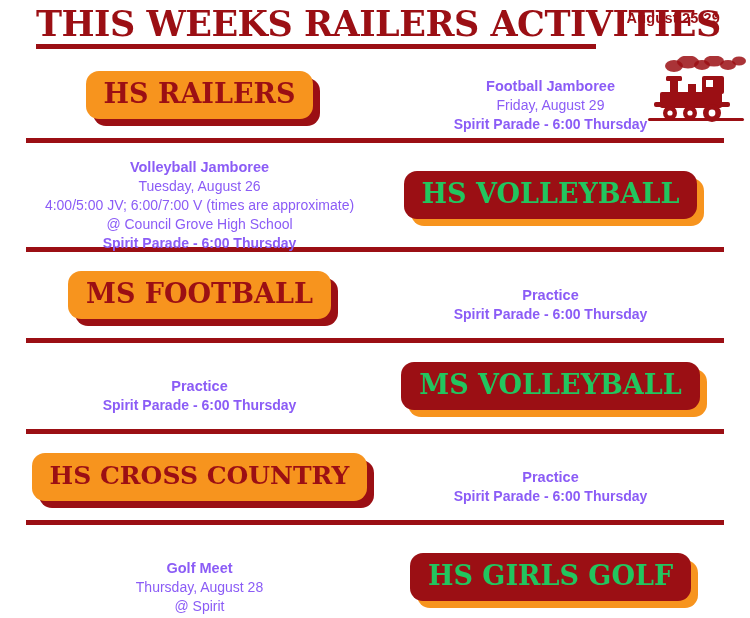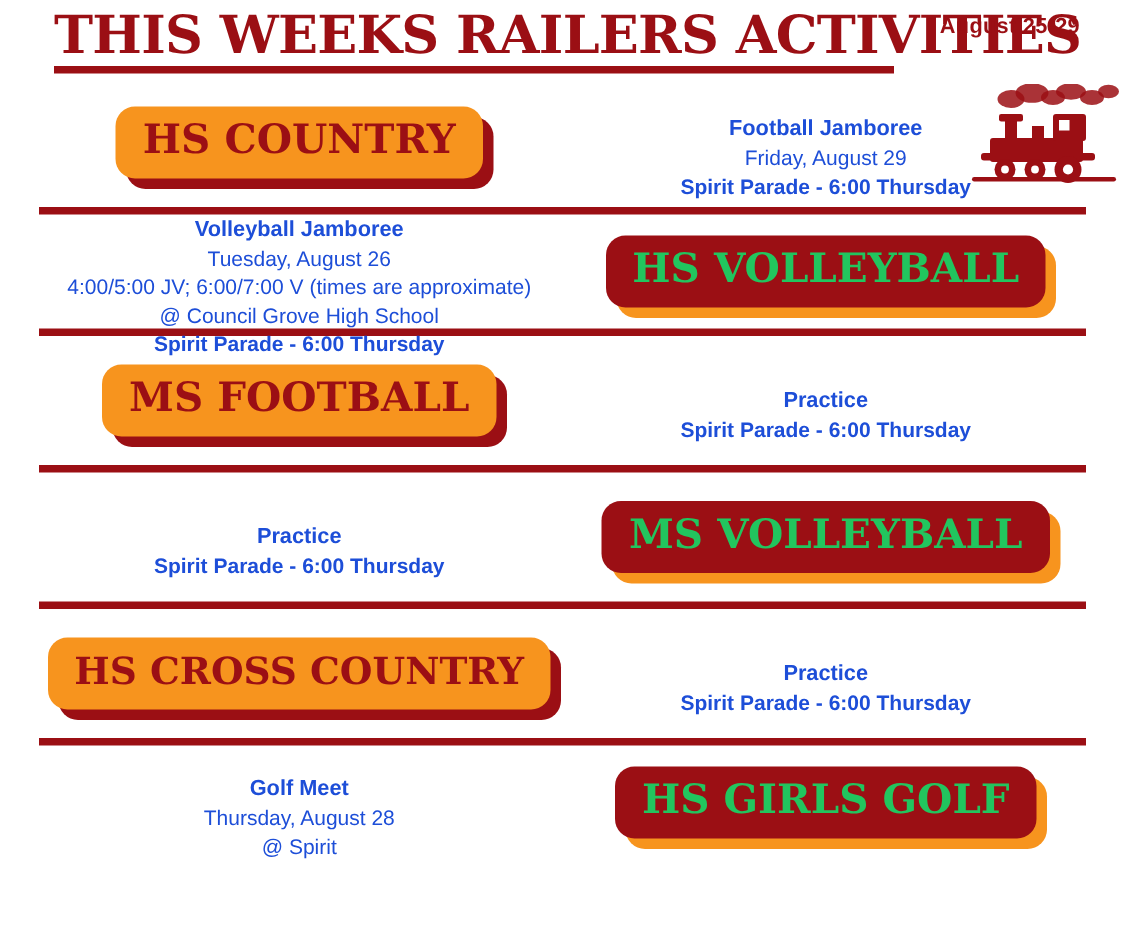--- a/index.html
+++ b/index.html
@@ -57,21 +57,21 @@
     letter-spacing: 0.2px;
   }
 
   
   .row {
     position: relative;
     display: flex;
     align-items: center;
     height: 86px;
   }
-  .row.tall { height: 76px; }
+  .row.tall { height: 104px; }
 
   .divider {
     height: 5px;
     background: #9b0f14;
     margin: 0 2px;
   }
 
   .cell {
     flex: 1 1 50%;
     display: flex;
@@ -102,21 +102,21 @@
   .pill.maroon {
     background: #9b0f14;
     color: #22c55e;
     box-shadow: 7px 7px 0 0 #f7941e;
   }
   .pill.small { font-size: 25px; }
 
   
   .info {
     text-align: center;
-    color: #1d4ed8;
+    color: #8b5cf6;
     line-height: 19px;
     margin-top: 20px;
   }
   .info .lead {
     font-weight: bold;
     font-size: 14.5px;
   }
   .info .line {
     font-size: 14px;
   }
@@ -166,21 +166,21 @@
     <g fill="#ffffff">
       <circle cx="26" cy="57" r="2.6"></circle>
       <circle cx="46" cy="57" r="2.6"></circle>
       <circle cx="68" cy="57" r="3.4"></circle>
       <rect x="62" y="24" width="7" height="7"></rect>
     </g>
   </svg>
 
   <div class="row">
     <div class="cell">
-      <div class="pill orange">HS COUNTRY</div>
+      <div class="pill orange">HS RAILERS</div>
     </div>
     <div class="cell">
       <div class="info">
         <div class="lead">Football Jamboree</div>
         <div class="line">Friday, August 29</div>
         <div class="line bold">Spirit Parade - 6:00 Thursday</div>
       </div>
     </div>
   </div>
 

